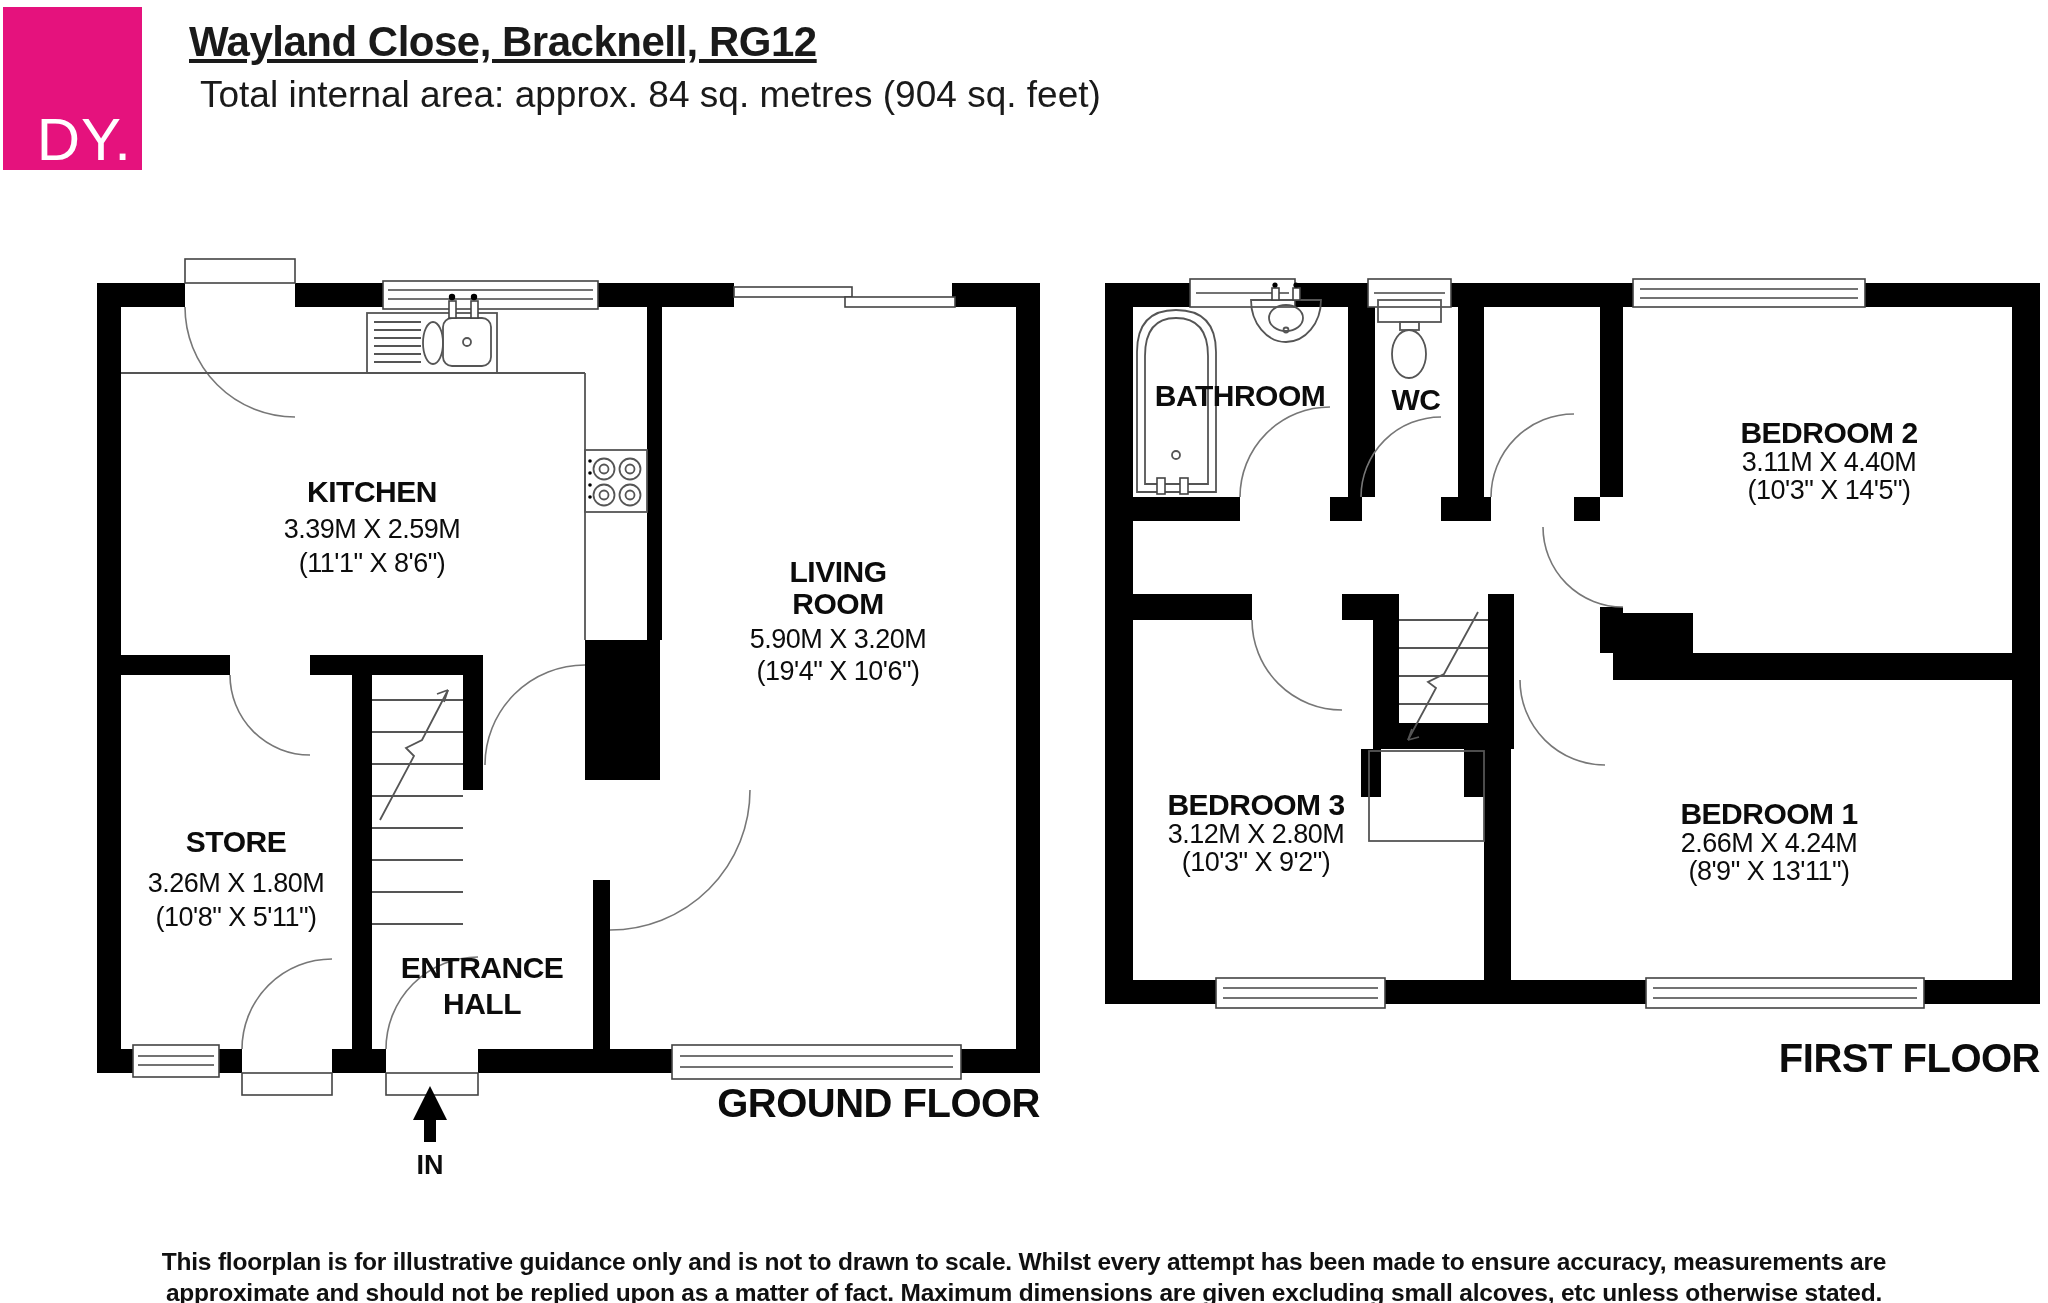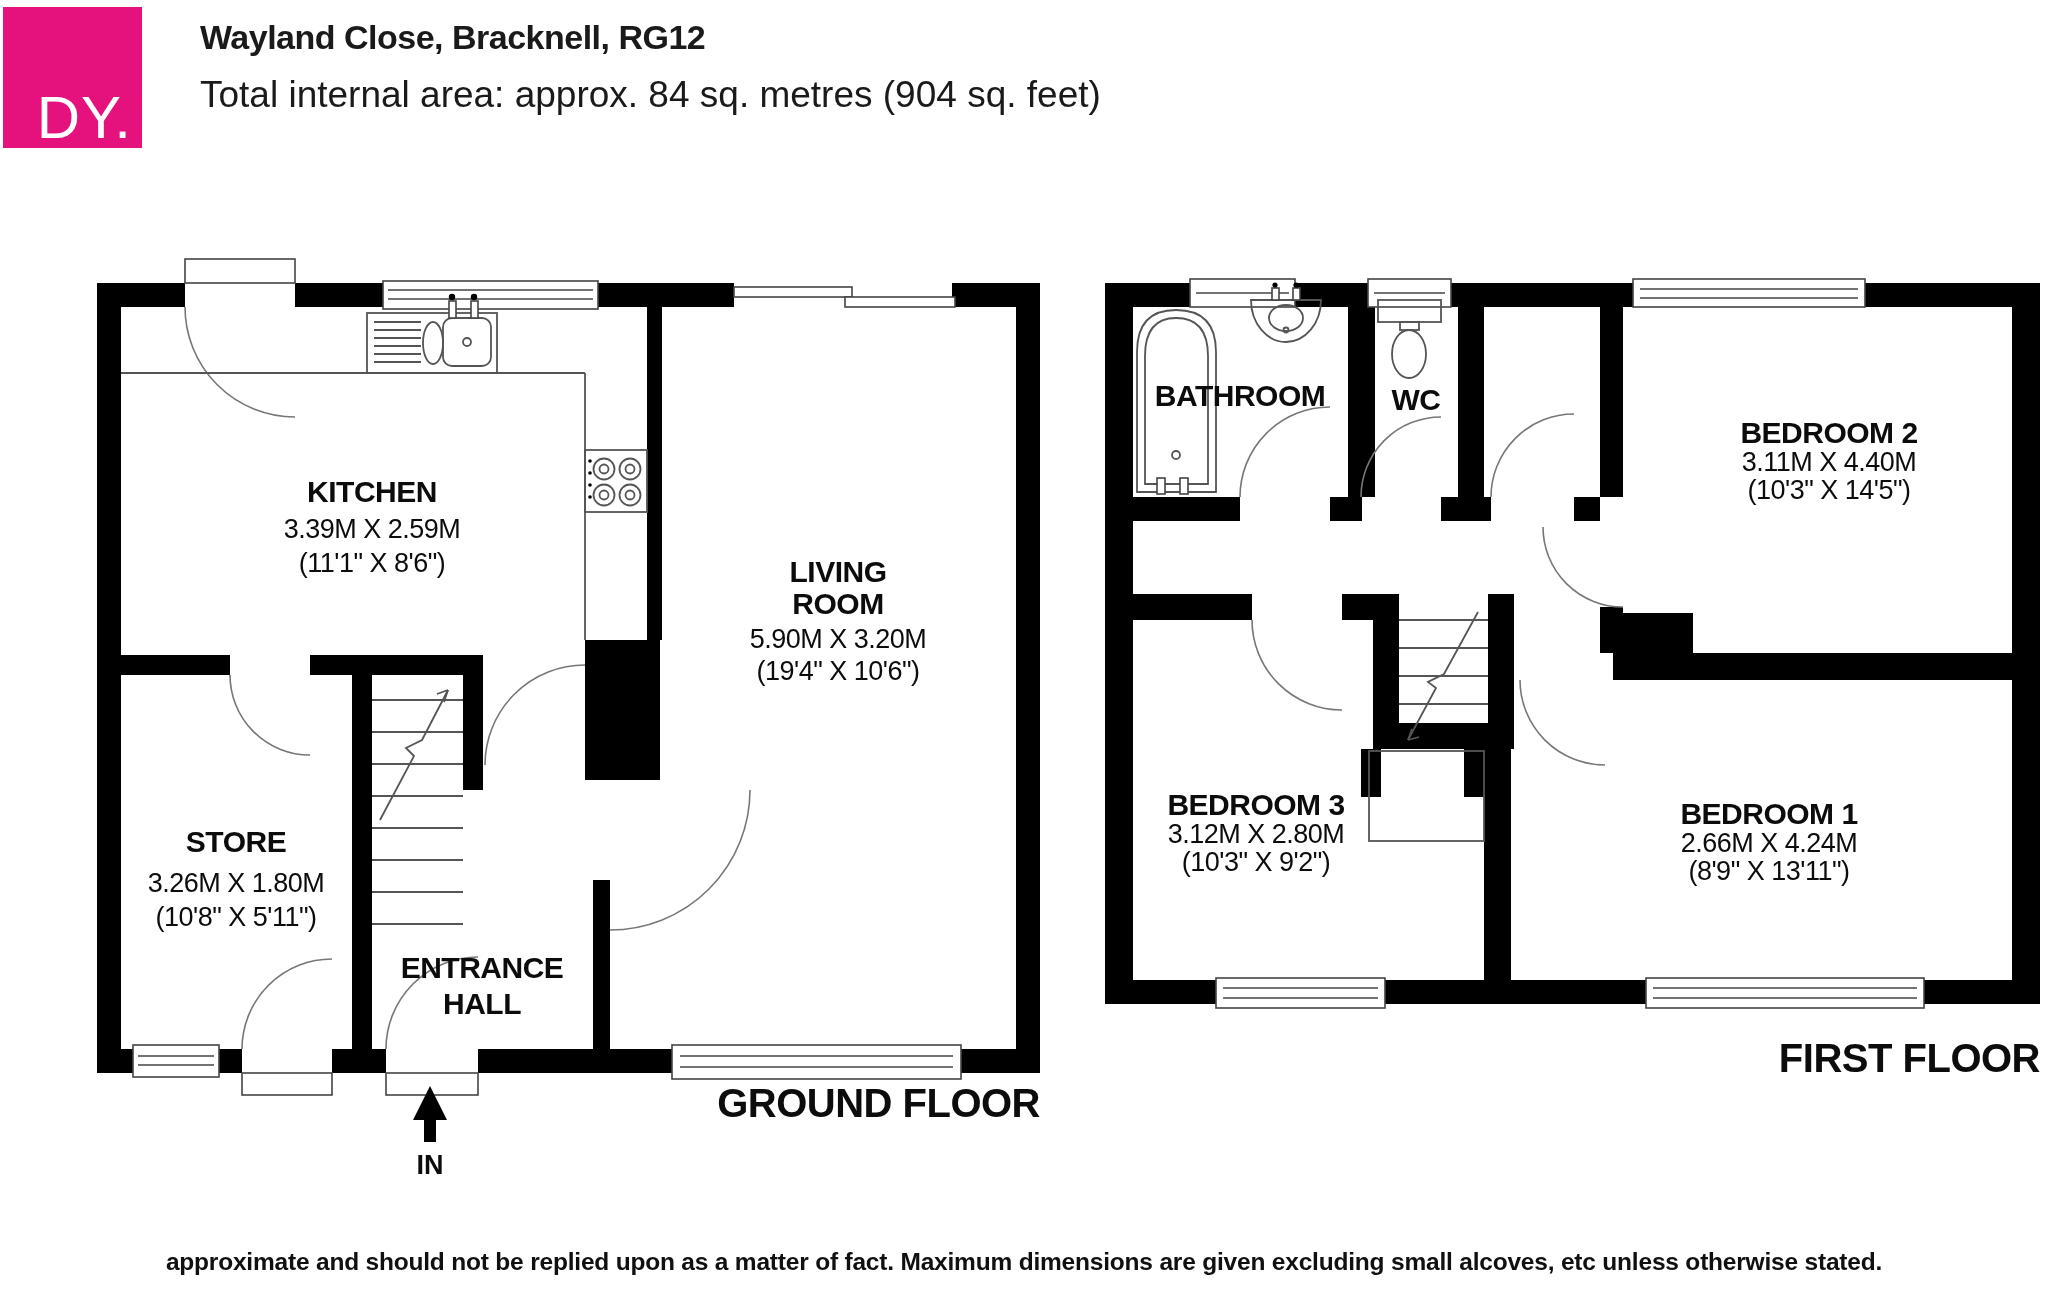--- a/index.html
+++ b/index.html
@@ -1,24 +1,24 @@
 <!DOCTYPE html>
 <html><head>
 <meta charset="utf-8">
 <style>
   html,body{margin:0;padding:0;background:#fff;}
   .page{position:relative;width:2048px;height:1303px;background:#fff;overflow:hidden;
         font-family:"Liberation Sans",sans-serif;color:#111;}
   
-  .logo{position:absolute;left:3px;top:7px;width:139px;height:141px;
+  .logo{position:absolute;left:3px;top:7px;width:139px;height:163px;
         display:flex;align-items:flex-end;justify-content:flex-end;
         padding:0 10px 2px 0;box-sizing:border-box;}
   .logo span{color:#fff;font-size:60px;font-weight:300;line-height:56px;letter-spacing:1px;}
-  .title{position:absolute;left:200px;top:18px;font-size:34px;font-weight:700;color:#1a1a1a;
-         letter-spacing:-0.5px;white-space:nowrap;}
+  .title{position:absolute;left:189px;top:18px;font-size:42px;font-weight:700;color:#1a1a1a;
+         letter-spacing:-0.5px;white-space:nowrap;text-decoration:underline;}
   .subtitle{position:absolute;left:200px;top:74px;font-size:37px;font-weight:400;color:#1a1a1a;
             white-space:nowrap;}
   
   svg.plan{position:absolute;left:0;top:0;width:2048px;height:1303px;}
   .wall{fill:#000;stroke:none;}
   .win{fill:#fff;stroke:#444;stroke-width:1.6;}
   .winline{stroke:#444;stroke-width:1.4;}
   .fix{fill:none;stroke:#555;stroke-width:1.8;}
   .fixfill{fill:#000;stroke:none;}
   .arc{fill:none;stroke:#777;stroke-width:1.6;}
@@ -252,16 +252,17 @@
 
       <text class="room" text-anchor="middle" x="1769" y="824">BEDROOM 1</text>
       <text class="dims" text-anchor="middle" x="1769" y="852">2.66M X 4.24M</text>
       <text class="dims" text-anchor="middle" x="1769" y="880">(8'9" X 13'11")</text>
 
       <text class="floorlabel" text-anchor="end" x="2040" y="1072">FIRST FLOOR</text>
     </g>
   </svg>
 
   <div class="disclaimer">
+    <div>This floorplan is for illustrative guidance only and is not to drawn to scale. Whilst every attempt has been made to ensure accuracy, measurements are</div>
     <div>approximate and should not be replied upon as a matter of fact. Maximum dimensions are given excluding small alcoves, etc unless otherwise stated.</div>
   </div>
 
 </div>
 
 </body></html>

